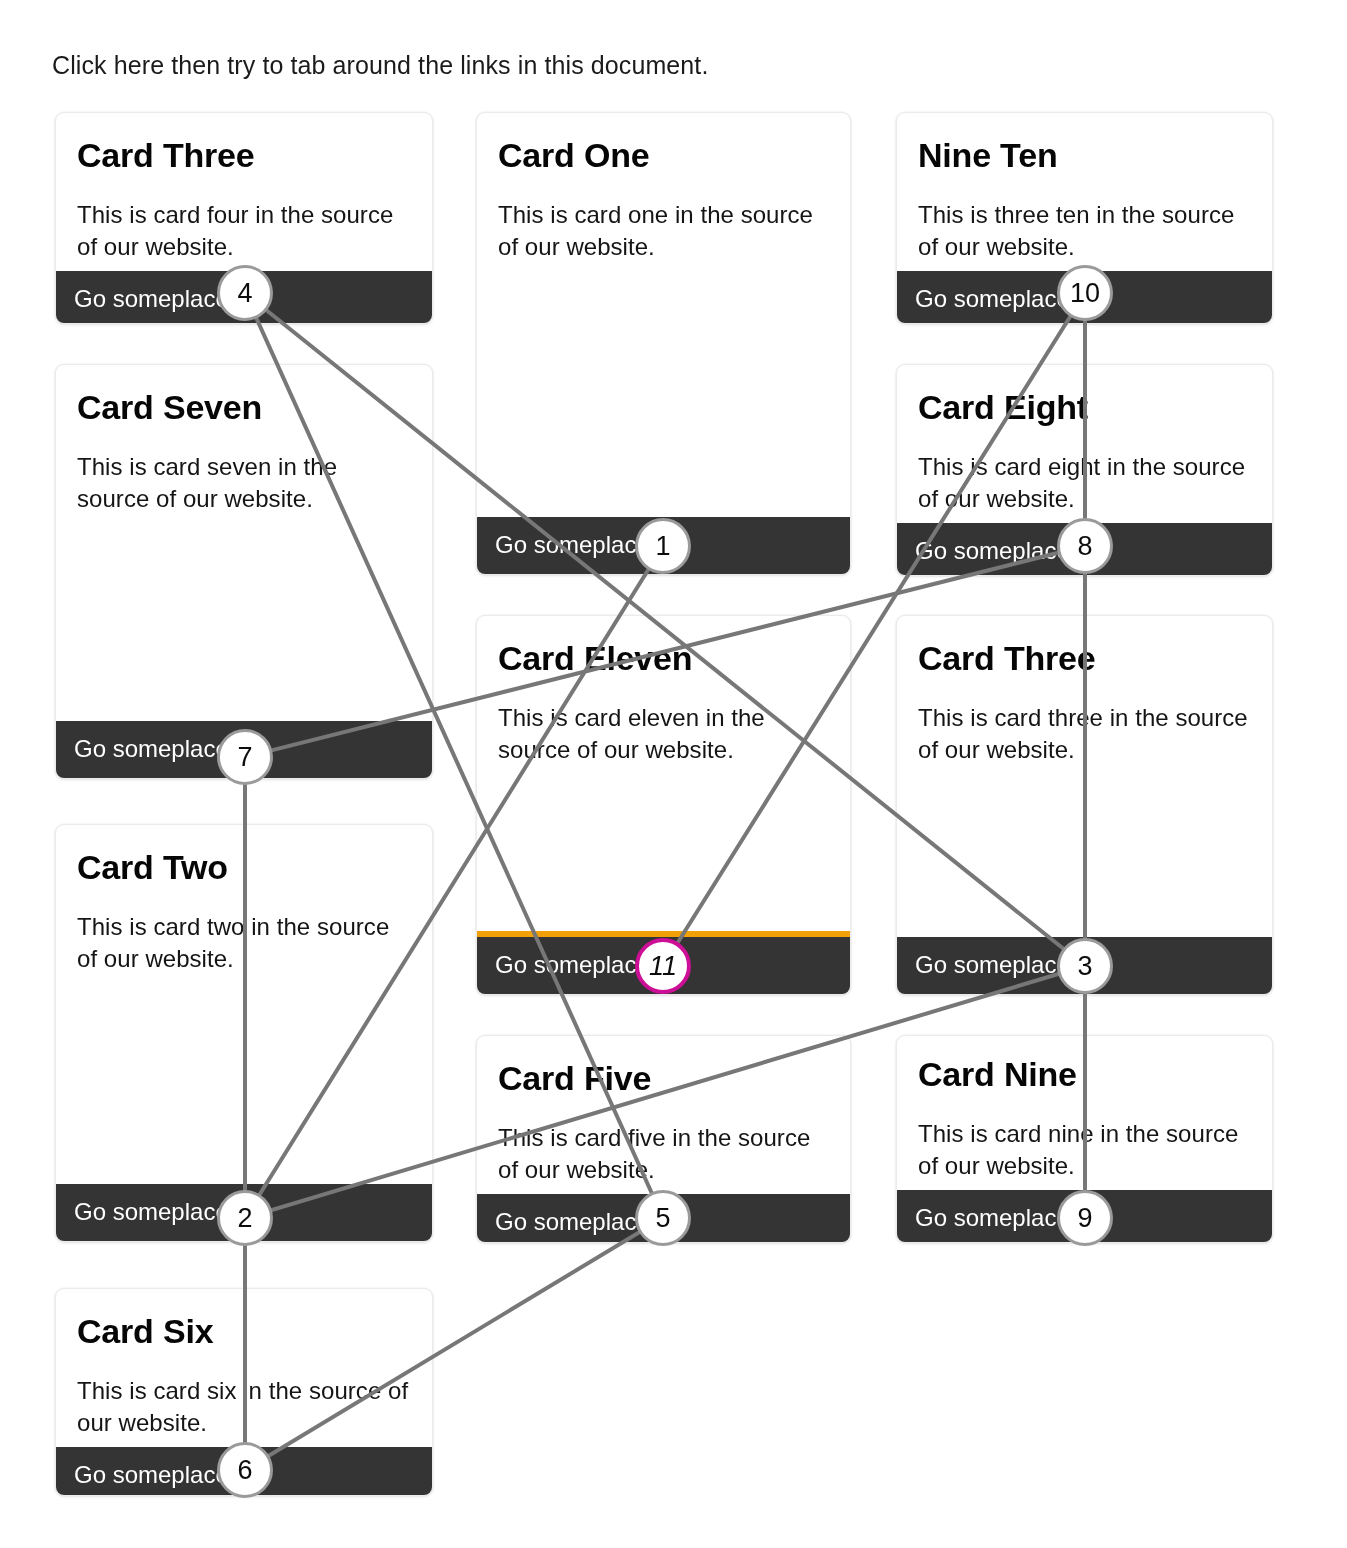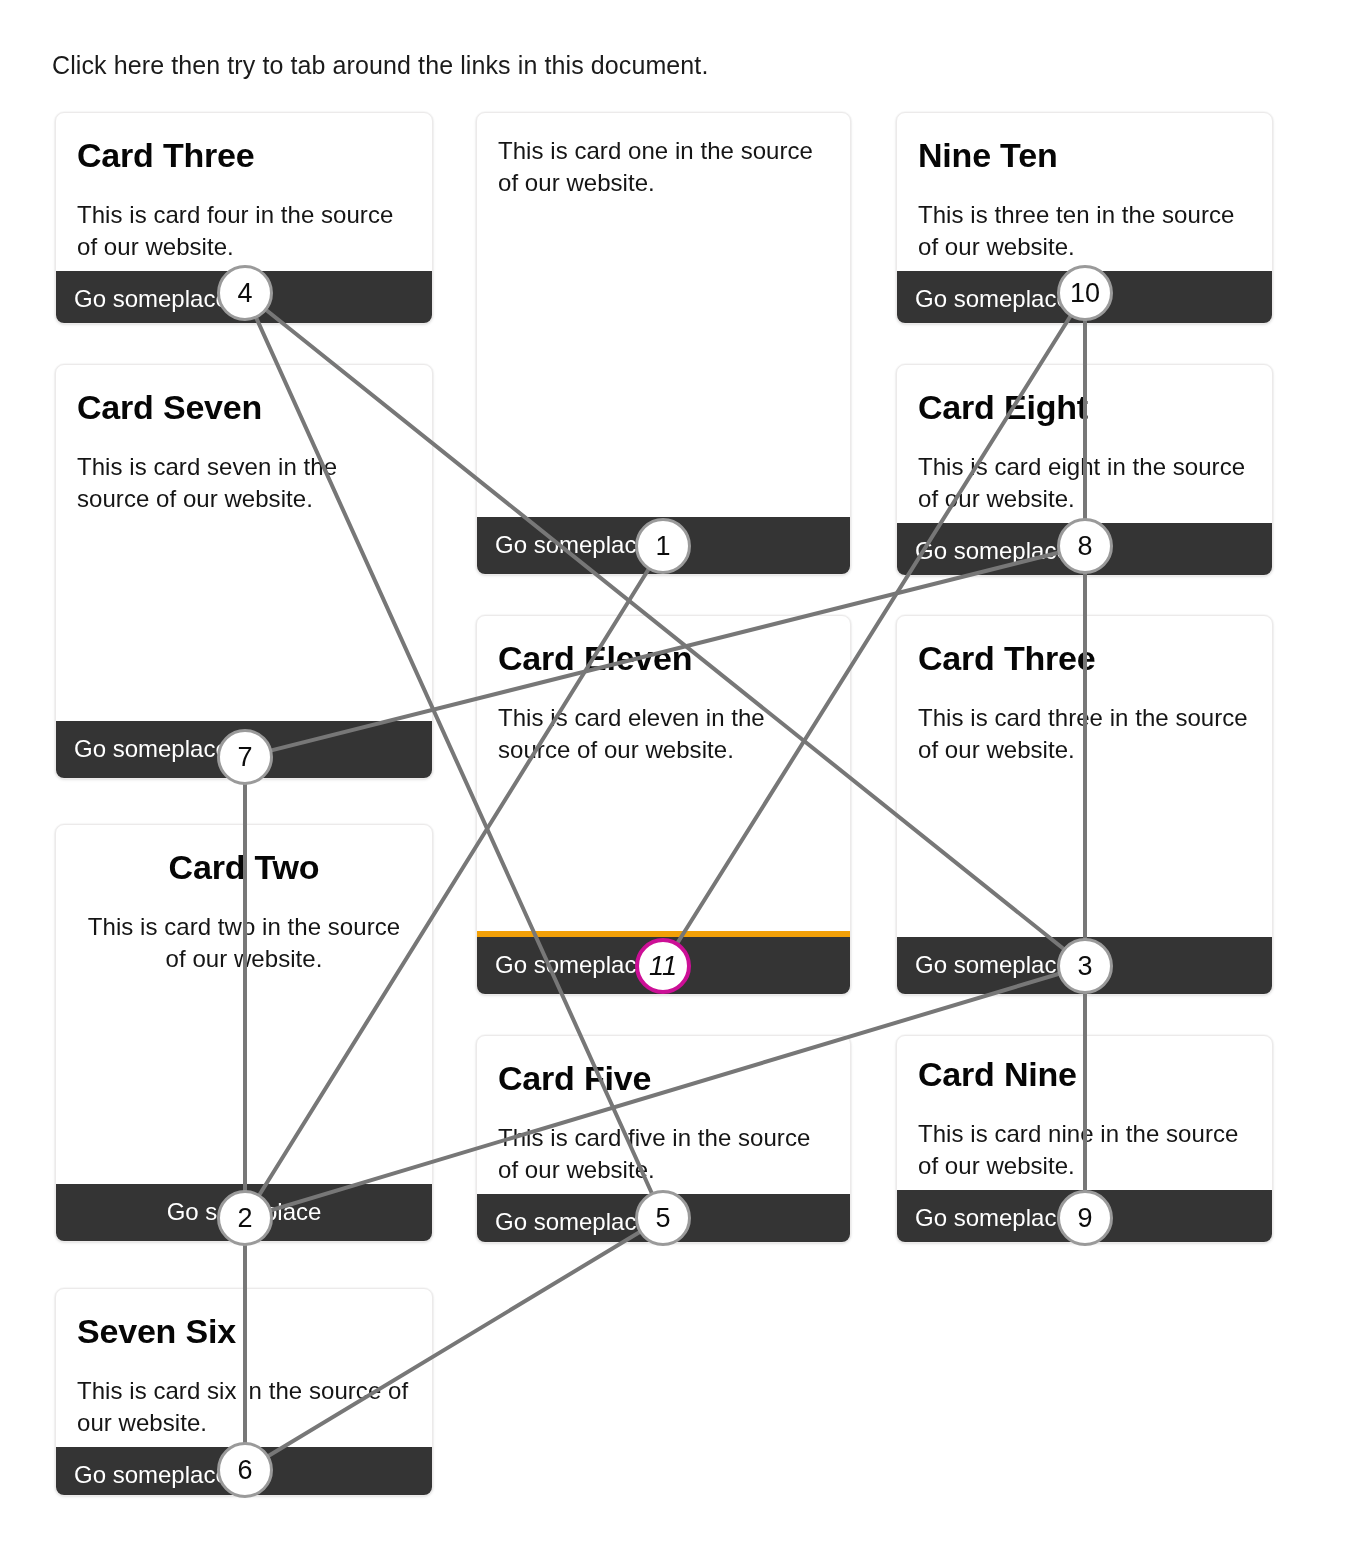--- a/index.html
+++ b/index.html
@@ -118,20 +118,21 @@
   <div class="card" style="left:55px; top:112px; width:378px; height:212px;">
     <div class="card-body">
       <div class="card-title">Card Three</div>
       <div class="card-text">This is card four in the source of our website.</div>
     </div>
     <a class="card-footer" href="#">Go someplace</a>
   </div>
 
   <div class="card" style="left:476px; top:112px; width:375px; height:463px;">
     <div class="card-body">
+      <div class="card-title">Card One</div>
       <div class="card-text">This is card one in the source of our website.</div>
     </div>
     <a class="card-footer" href="#">Go someplace</a>
   </div>
 
   <div class="card" style="left:896px; top:112px; width:377px; height:212px;">
     <div class="card-body">
       <div class="card-title">Nine Ten</div>
       <div class="card-text">This is three ten in the source of our website.</div>
     </div>
@@ -163,21 +164,21 @@
   </div>
 
   <div class="card" style="left:896px; top:615px; width:377px; height:380px;">
     <div class="card-body">
       <div class="card-title">Card Three</div>
       <div class="card-text">This is card three in the source of our website.</div>
     </div>
     <a class="card-footer" href="#">Go someplace</a>
   </div>
 
-  <div class="card" style="left:55px; top:824px; width:378px; height:418px;text-align:center;">
+  <div class="card" style="left:55px; top:824px; width:378px; height:418px;">
     <div class="card-body">
       <div class="card-title">Card Two</div>
       <div class="card-text">This is card two in the source of our website.</div>
     </div>
     <a class="card-footer" href="#">Go someplace</a>
   </div>
 
   <div class="card" style="left:476px; top:1035px; width:375px; height:208px;">
     <div class="card-body">
       <div class="card-title">Card Five</div>
@@ -189,21 +190,21 @@
   <div class="card" style="left:896px; top:1035px; width:377px; height:208px;justify-content:center;">
     <div class="card-body">
       <div class="card-title">Card Nine</div>
       <div class="card-text">This is card nine in the source of our website.</div>
     </div>
     <a class="card-footer" href="#">Go someplace</a>
   </div>
 
   <div class="card" style="left:55px; top:1288px; width:378px; height:208px;">
     <div class="card-body">
-      <div class="card-title">Seven Six</div>
+      <div class="card-title">Card Six</div>
       <div class="card-text">This is card six in the source of our website.</div>
     </div>
     <a class="card-footer" href="#">Go someplace</a>
   </div>
 
   <svg id="connectors" viewBox="0 0 1347 1548" width="1347" height="1548">
     <g stroke="#777777" stroke-width="4" fill="none" stroke-linecap="round">
 
       <line x1="663" y1="546" x2="245" y2="1218"></line>
 

